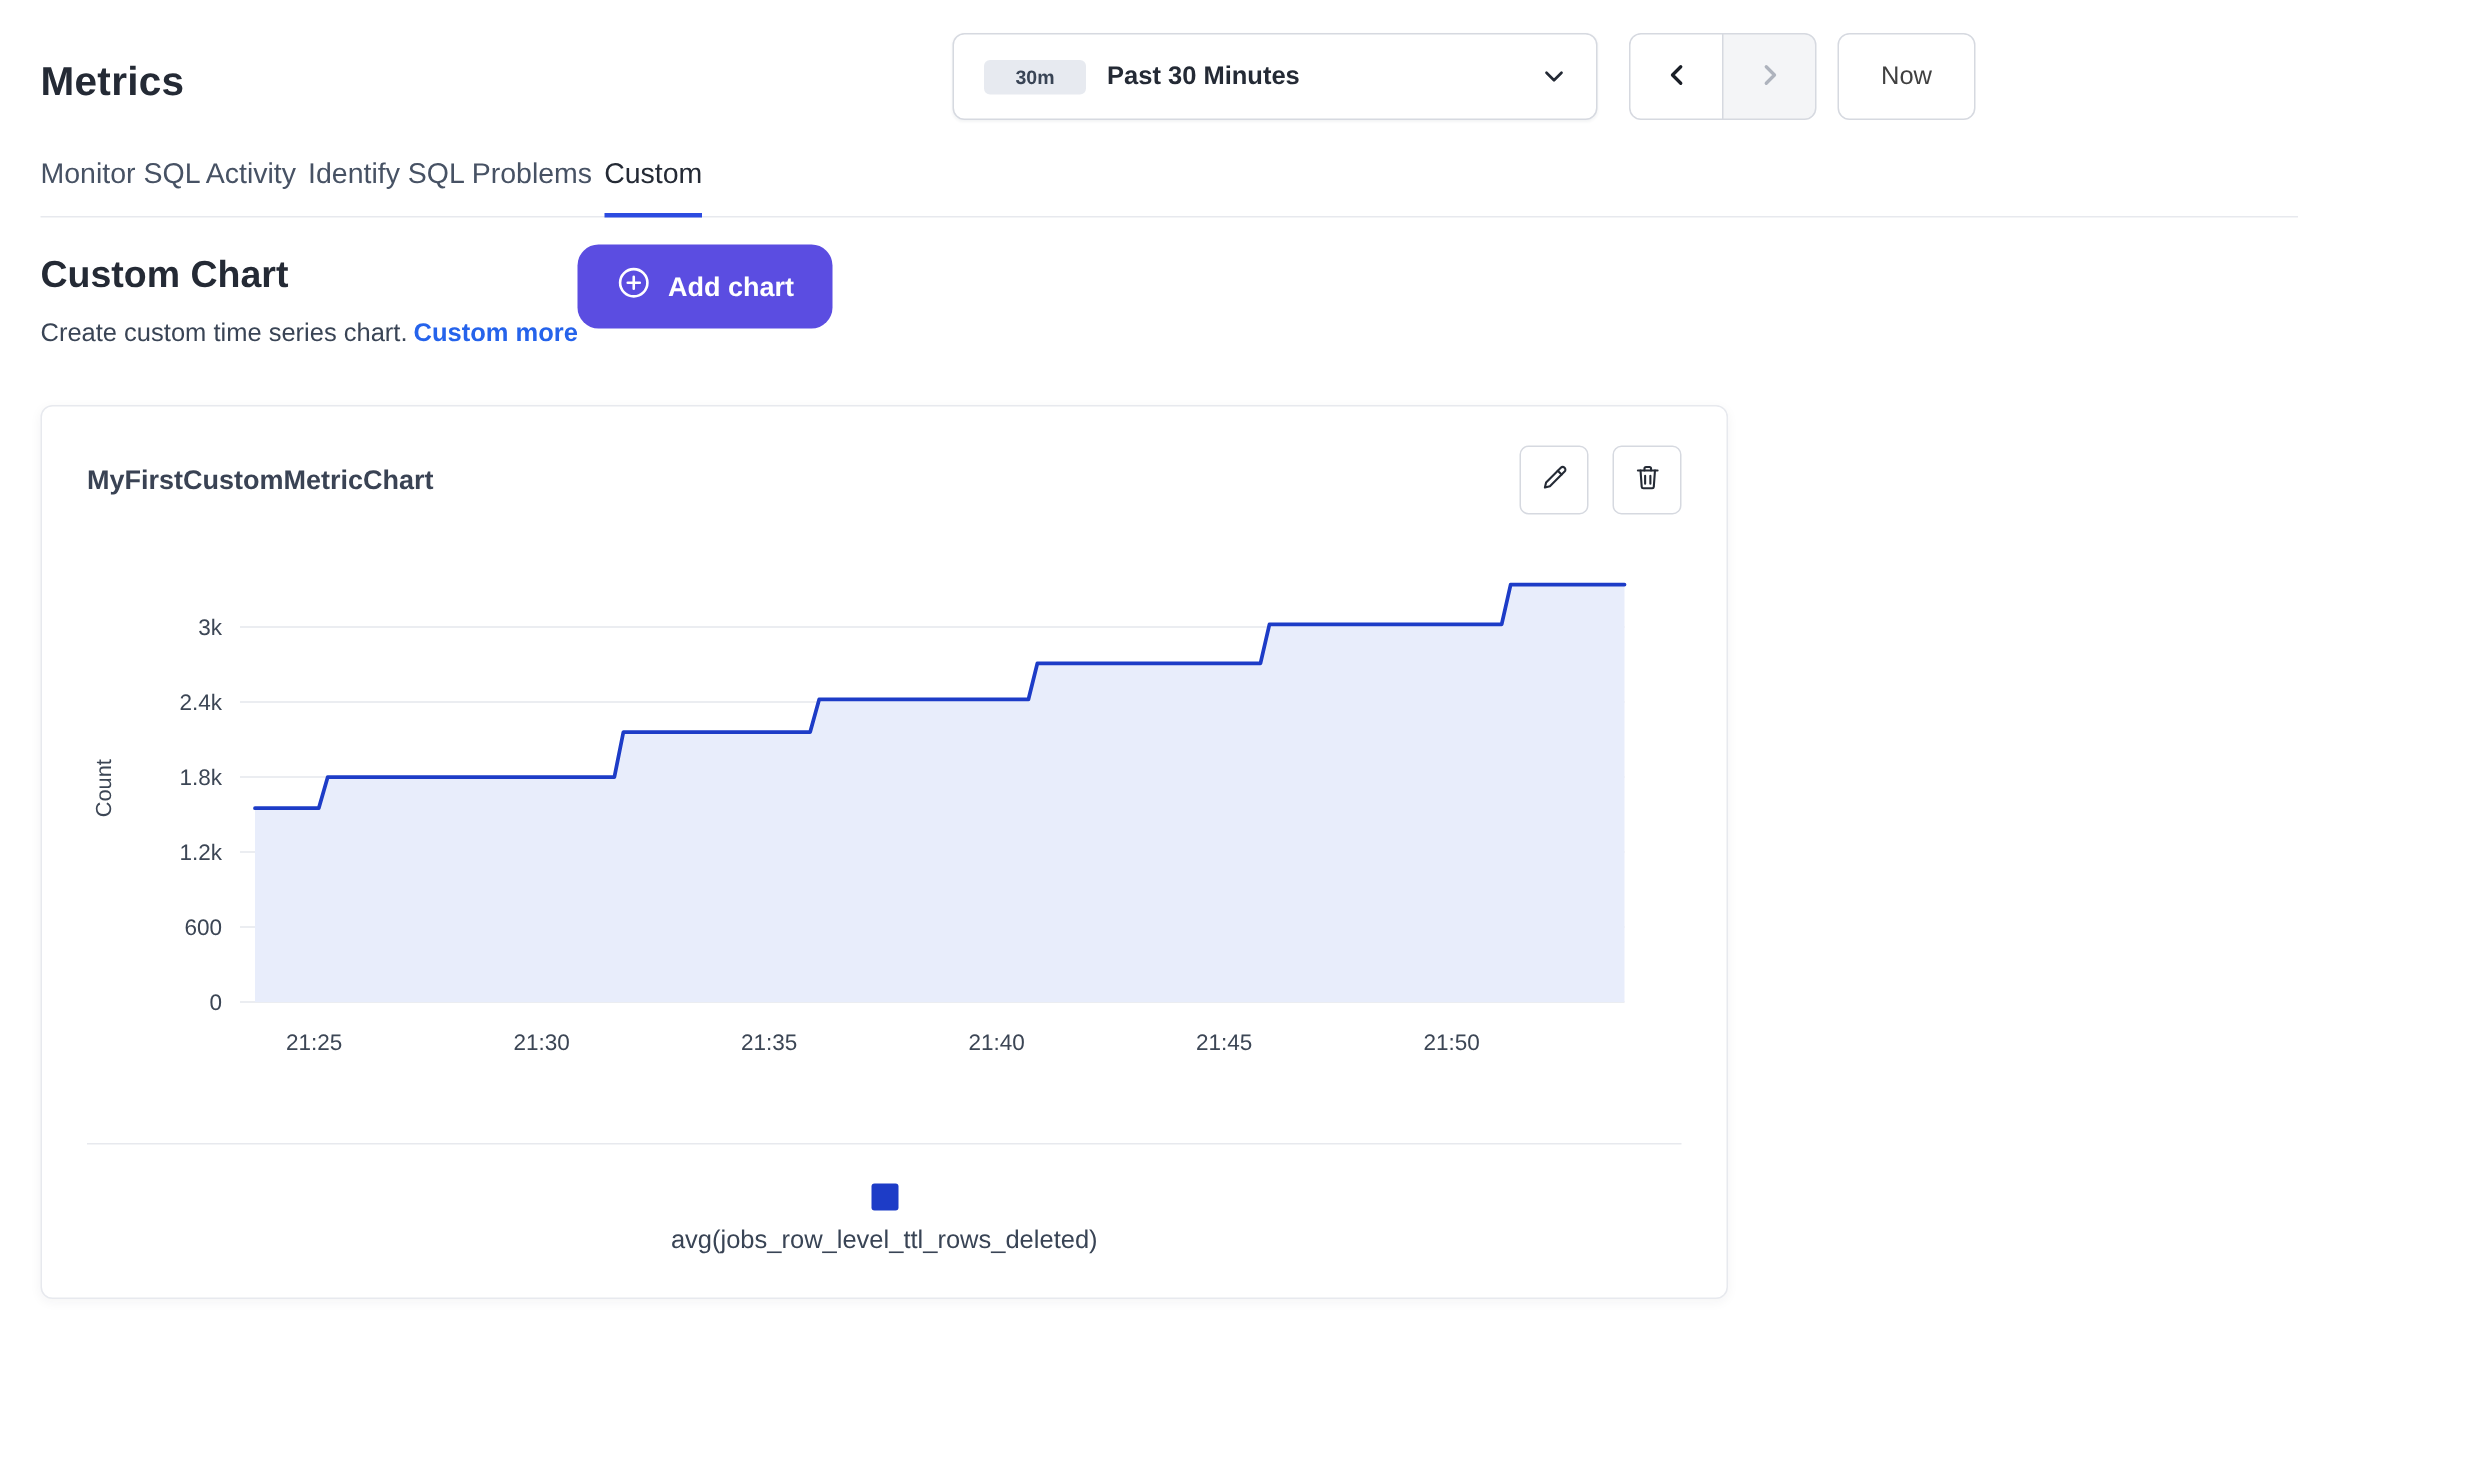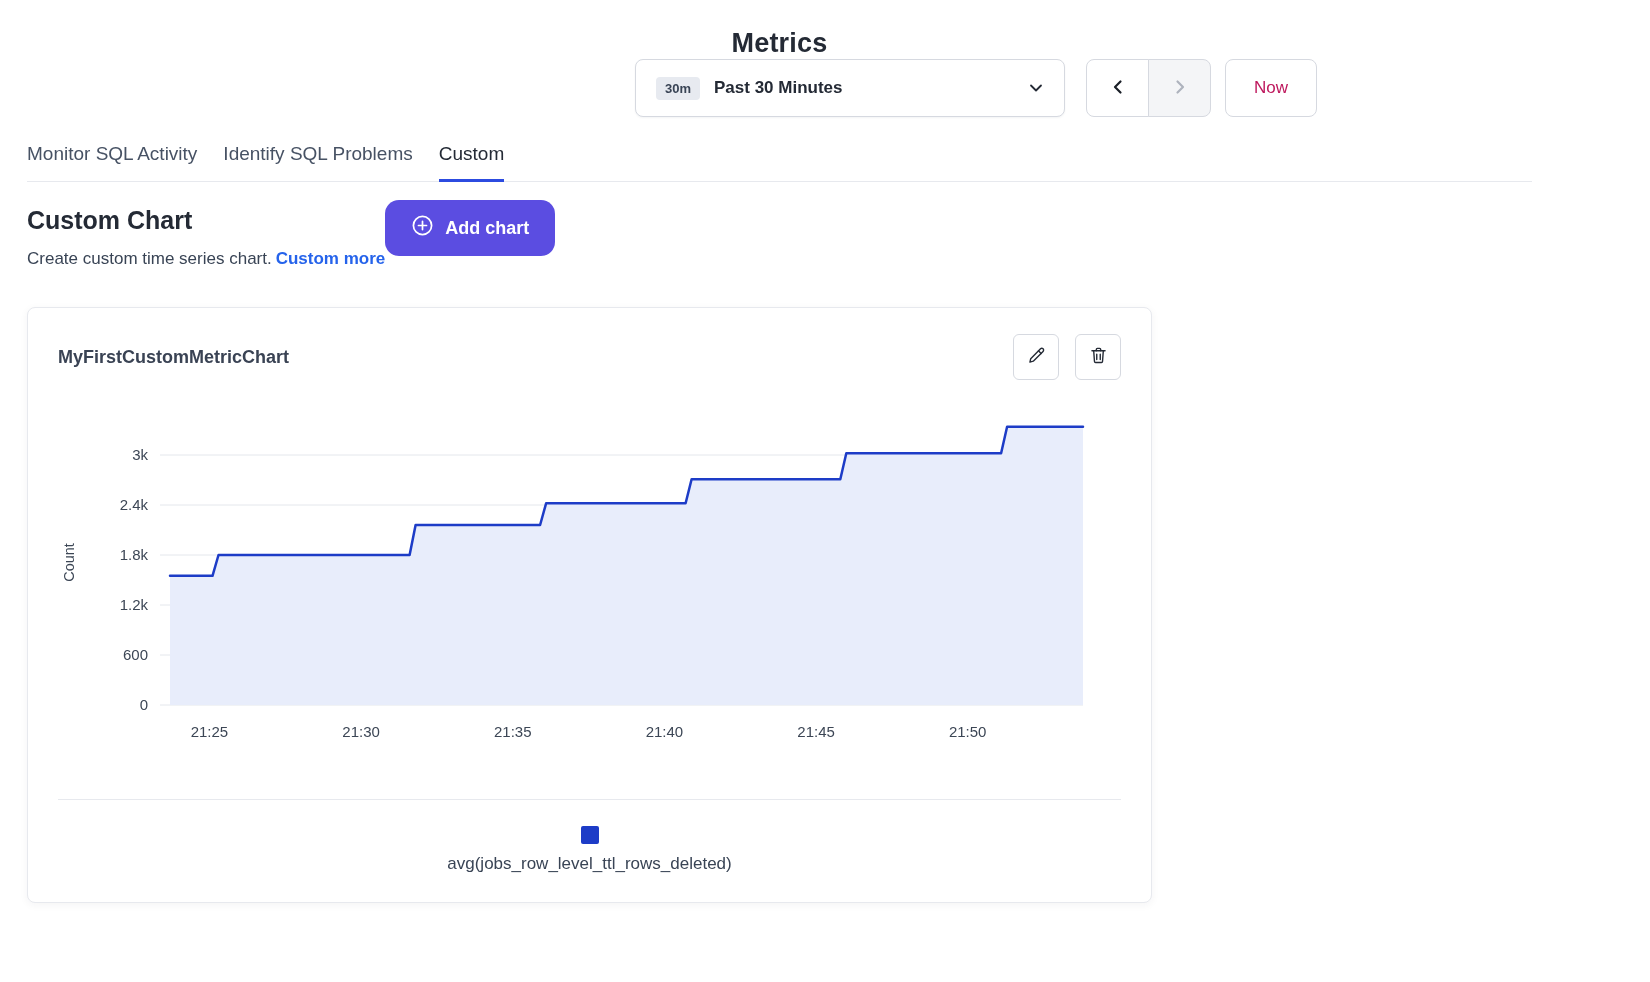--- a/index.html
+++ b/index.html
@@ -6,47 +6,47 @@
   html,body { margin:0; padding:0; }
   body {
     width:1650px; height:982px; overflow:hidden;
     background:#ffffff; color:#242a35;
     font-family:"Liberation Sans", sans-serif;
   }
   :root { --primary:#5b4de1; --link:#2563eb; --tab-underline:#2c4be0; }
   .page { padding:22px 118px 40px 27px; }
 
   
-  .topbar { display:flex; align-items:center;flex-direction:column; }
+  .topbar { display:flex; align-items:center; }
   .topbar h1 { margin:6px 0 0 0; font-size:27px; font-weight:bold; letter-spacing:.2px; }
   .top-controls { display:flex; align-items:center; margin-left:auto; margin-right:215px; }
   .time-select {
     width:430px; height:58px; border:1px solid #d6d9e0; border-radius:8px;
     background:#fff; display:flex; align-items:center; padding:0 20px; gap:14px;
     box-shadow:0 1px 2px rgba(20,30,60,.05); cursor:pointer;
   }
   .badge { background:#e7eaf0; color:#394455; font-weight:bold; font-size:13px;
-    padding:4px 9px; border-radius:4px;text-align:center; }
+    padding:4px 21px; border-radius:4px;text-align:center; }
   .range-label { font-size:17px; font-weight:bold; color:#242a35; }
   .time-select .chev { margin-left:auto; display:flex; }
   .nav-group { display:flex; margin-left:21px; }
   .nav-btn {
     width:63px; height:58px; background:#fff; border:1px solid #d6d9e0;
     display:flex; align-items:center; justify-content:center; cursor:pointer; padding:0;
   }
   .nav-btn.prev { border-radius:8px 0 0 8px; }
   .nav-btn.next { border-radius:0 8px 8px 0; margin-left:-1px; background:#f4f5f7; }
   .now-btn {
     margin-left:14px; width:92px; height:58px; background:#fff;
-    border:1px solid #d6d9e0; border-radius:8px; font-size:17px; color:#be185d;
+    border:1px solid #d6d9e0; border-radius:8px; font-size:17px; color:#404040;
     font-family:inherit; cursor:pointer;
   }
 
   
-  .tabs { display:flex; gap:26px; margin-top:26px; border-bottom:1px solid #e7e9ee; }
+  .tabs { display:flex; gap:8px; margin-top:26px; border-bottom:1px solid #e7e9ee; }
   .tab { font-size:19px; color:#475264; padding-bottom:14px; border-bottom:3px solid transparent;
     margin-bottom:-1px; cursor:pointer; }
   .tab.active { color:#242a35; border-bottom-color:var(--tab-underline); }
 
   
   .section-head { display:flex; justify-content:flex-start; align-items:flex-start; margin-top:18px; }
   .section-head h2 { margin:6px 0 14px 0; font-size:25px; font-weight:bold; }
   .desc { margin:0; font-size:17px; color:#394455; }
   .desc a { color:var(--link); font-weight:bold; text-decoration:none; cursor:pointer; margin-left:4px; }
   .add-chart {

